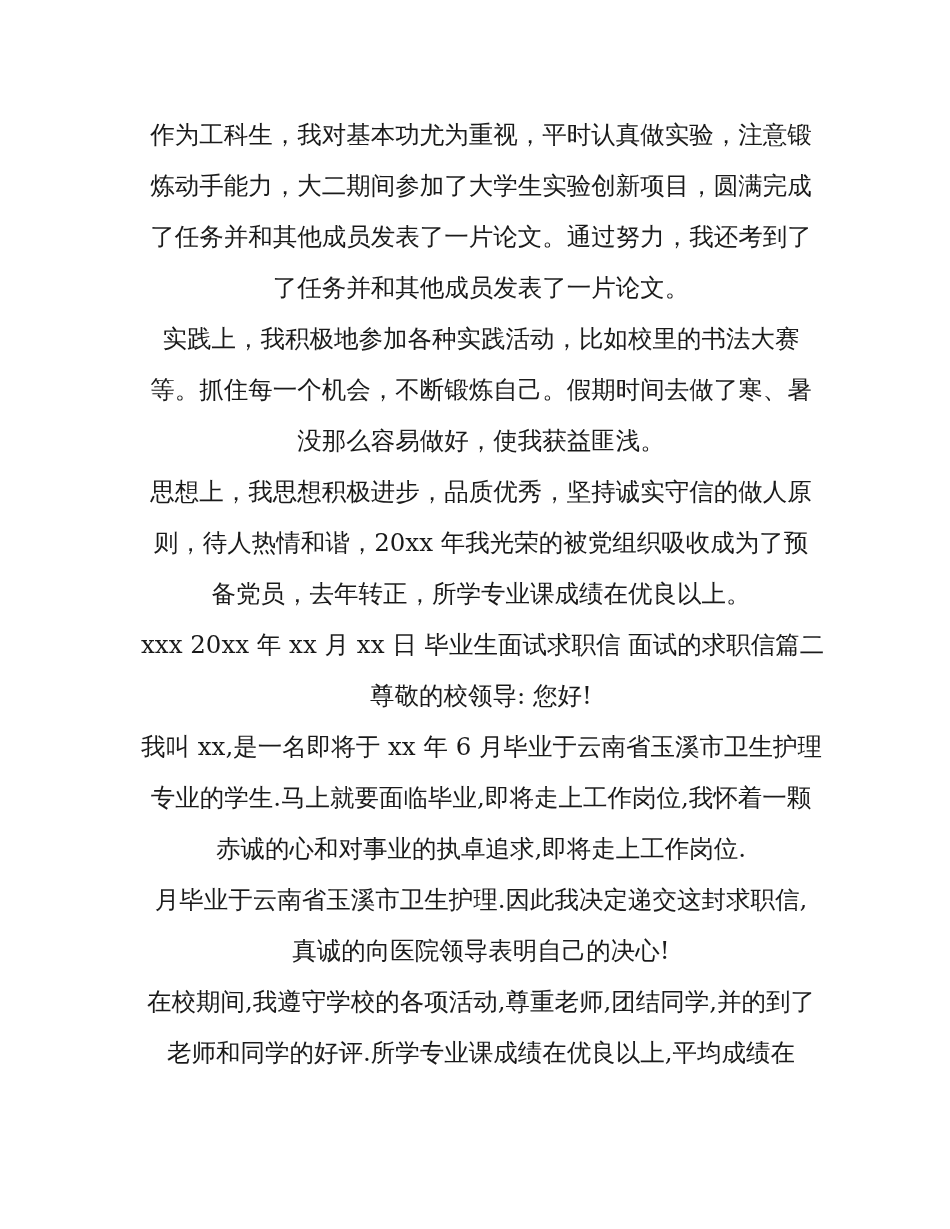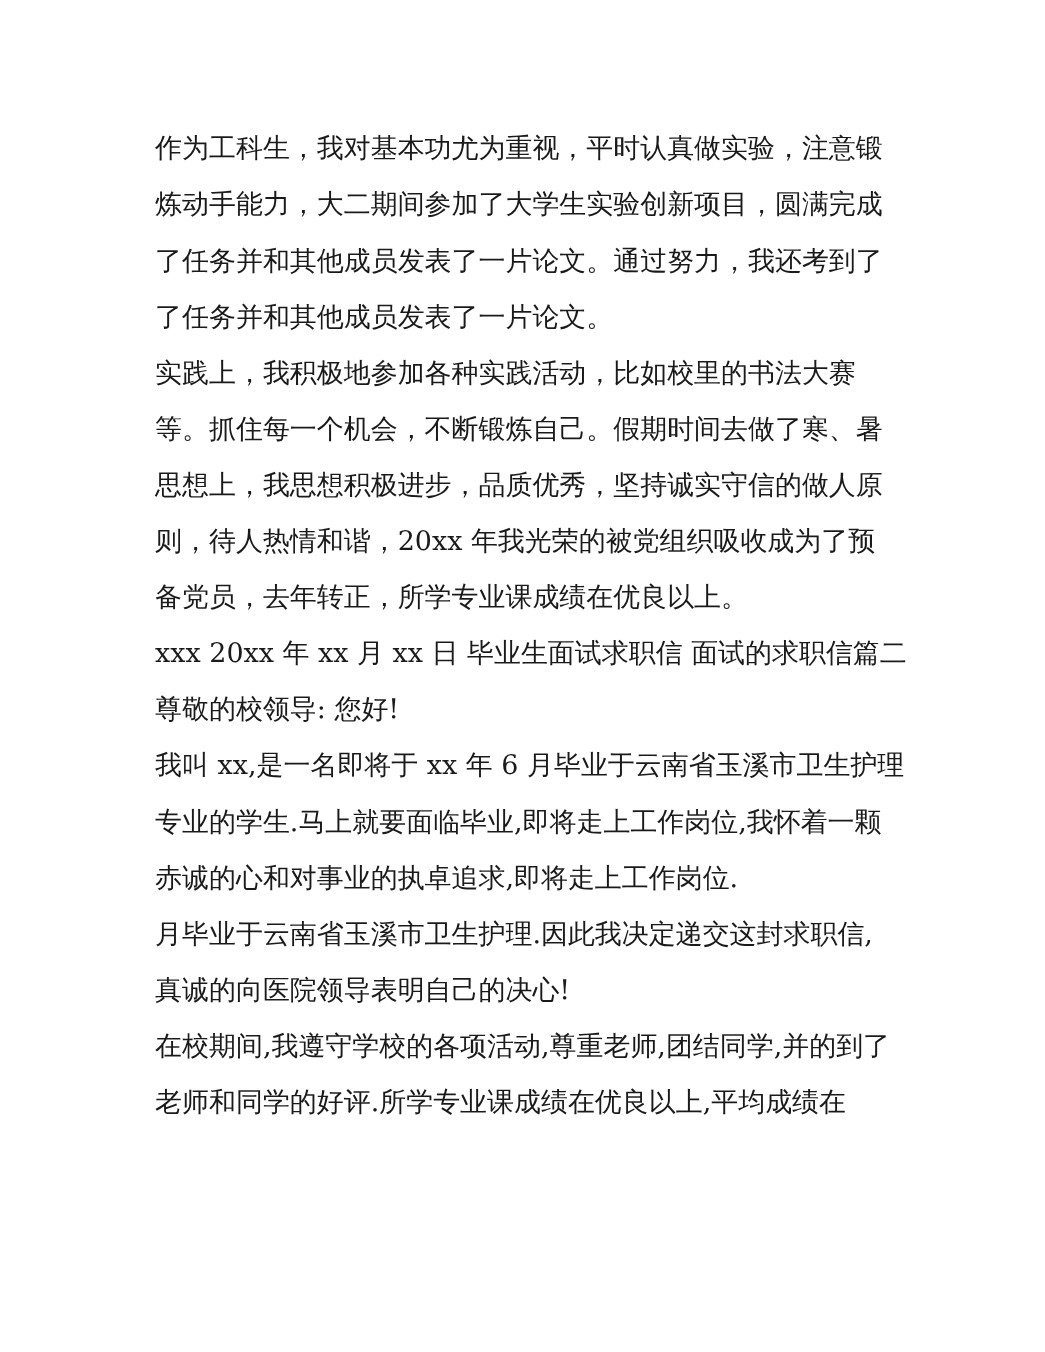--- a/index.html
+++ b/index.html
@@ -6,33 +6,35 @@
   body { width: 950px; height: 1229px; overflow: hidden; position: relative; }
   .page {
     position: absolute;
     left: 141px;
     top: 109px;
     width: 680px;
     font-family: "DejaVu Serif", "Liberation Serif", serif;
     font-size: 24.5px;
     line-height: 51px;
     color: #1a1a1a;
+    text-align: center;
   }
   .line { white-space: nowrap; height: 51px; }
 </style>
 </head>
 <body>
 
 <div class="page">
   <div class="line">作为工科生，我对基本功尤为重视，平时认真做实验，注意锻</div>
   <div class="line">炼动手能力，大二期间参加了大学生实验创新项目，圆满完成</div>
   <div class="line">了任务并和其他成员发表了一片论文。通过努力，我还考到了</div>
   <div class="line">了任务并和其他成员发表了一片论文。</div>
   <div class="line">实践上，我积极地参加各种实践活动，比如校里的书法大赛</div>
   <div class="line">等。抓住每一个机会，不断锻炼自己。假期时间去做了寒、暑</div>
+  <div class="line">没那么容易做好，使我获益匪浅。</div>
   <div class="line">思想上，我思想积极进步，品质优秀，坚持诚实守信的做人原</div>
   <div class="line">则，待人热情和谐，20xx 年我光荣的被党组织吸收成为了预</div>
   <div class="line">备党员，去年转正，所学专业课成绩在优良以上。</div>
   <div class="line">xxx 20xx 年 xx 月 xx 日 毕业生面试求职信 面试的求职信篇二</div>
   <div class="line">尊敬的校领导: 您好!</div>
   <div class="line">我叫 xx,是一名即将于 xx 年 6 月毕业于云南省玉溪市卫生护理</div>
   <div class="line">专业的学生.马上就要面临毕业,即将走上工作岗位,我怀着一颗</div>
   <div class="line">赤诚的心和对事业的执卓追求,即将走上工作岗位.</div>
   <div class="line">月毕业于云南省玉溪市卫生护理.因此我决定递交这封求职信,</div>
   <div class="line">真诚的向医院领导表明自己的决心!</div>

